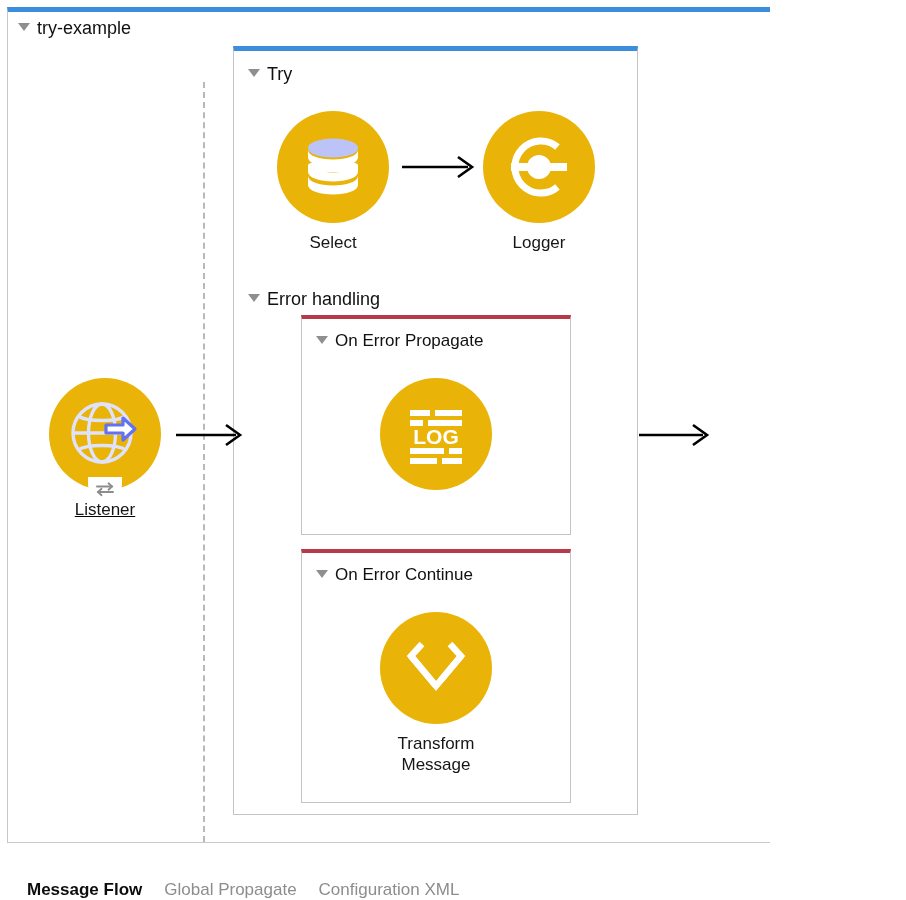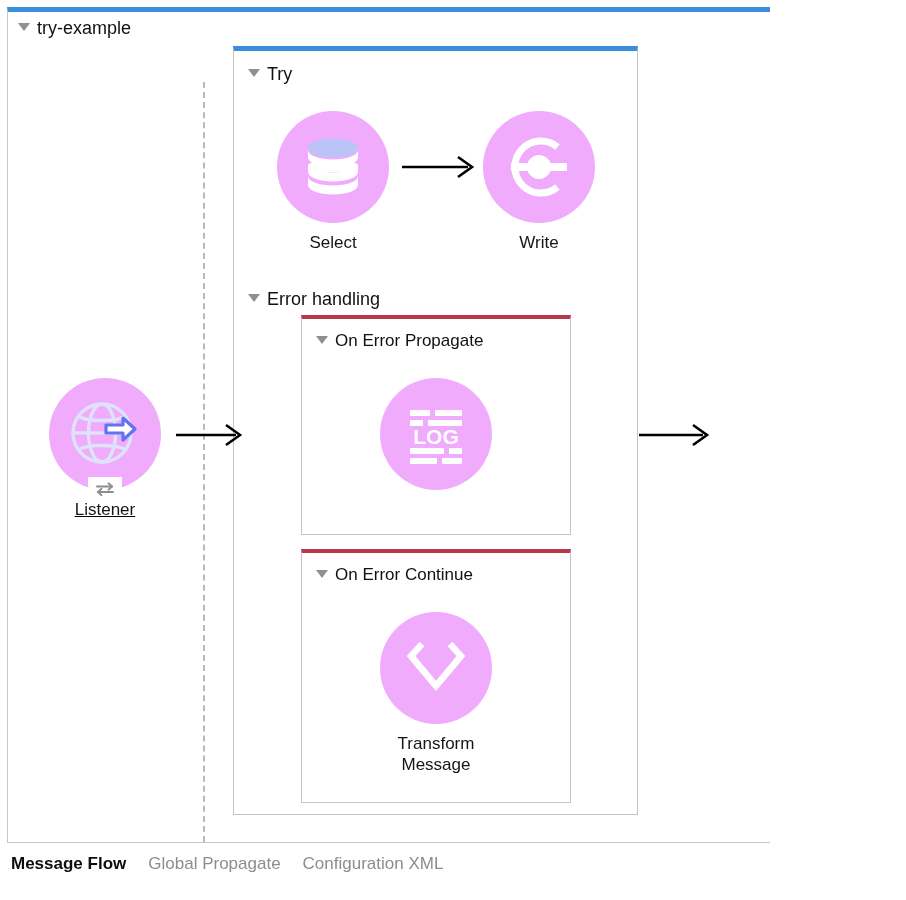--- a/index.html
+++ b/index.html
@@ -108,21 +108,21 @@
   
   .node {
     position: absolute;
     text-align: center;
     width: 160px;
   }
   .node .circle {
     width: 112px;
     height: 112px;
     border-radius: 50%;
-    background: #f0abfc;
+    background: #eab308;
     margin: 0 auto;
     position: relative;
   }
   .node .circle svg { display: block; }
   .node .caption {
     margin-top: 10px;
     font-size: 17px;
     color: #161616;
     line-height: 1.22;
     white-space: pre-line;
@@ -154,22 +154,22 @@
   .arrow { position: absolute; }
 
   
   .tabbar {
     position: absolute;
     left: 0;
     top: 854px;
     width: 906px;
     height: 46px;
     display: flex;
-    align-items: flex-start;
-    padding-left: 11px;
+    align-items: flex-end;
+    padding-left: 27px;
     box-sizing: border-box;
   }
   .tab {
     font-size: 17px;
     margin-right: 22px;
     white-space: nowrap;
     cursor: default;
   }
   .tab.active { color: #0d0d0d; font-weight: bold; }
   .tab.inactive { color: #8d8d8d; }
@@ -247,21 +247,21 @@
   </div>
 
   <div class="node node-write">
     <div class="circle">
       <svg width="112" height="112" viewBox="0 0 112 112">
         <path d="M74.5 36 A26 26 0 1 0 74.5 76" fill="none" stroke="#ffffff" stroke-width="7" stroke-linecap="butt"></path>
         <rect x="28" y="52" width="56" height="8" fill="#ffffff"></rect>
         <circle cx="56" cy="56" r="12" fill="#ffffff"></circle>
       </svg>
     </div>
-    <div class="caption">Write</div>
+    <div class="caption">Logger</div>
   </div>
 
   <div class="node node-logger">
     <div class="circle">
       <svg width="112" height="112" viewBox="0 0 112 112">
         <g fill="#ffffff">
           <rect x="30" y="32" width="20" height="6"></rect>
           <rect x="55" y="32" width="27" height="6"></rect>
           <rect x="30" y="42" width="13" height="6"></rect>
           <rect x="48" y="42" width="34" height="6"></rect>

